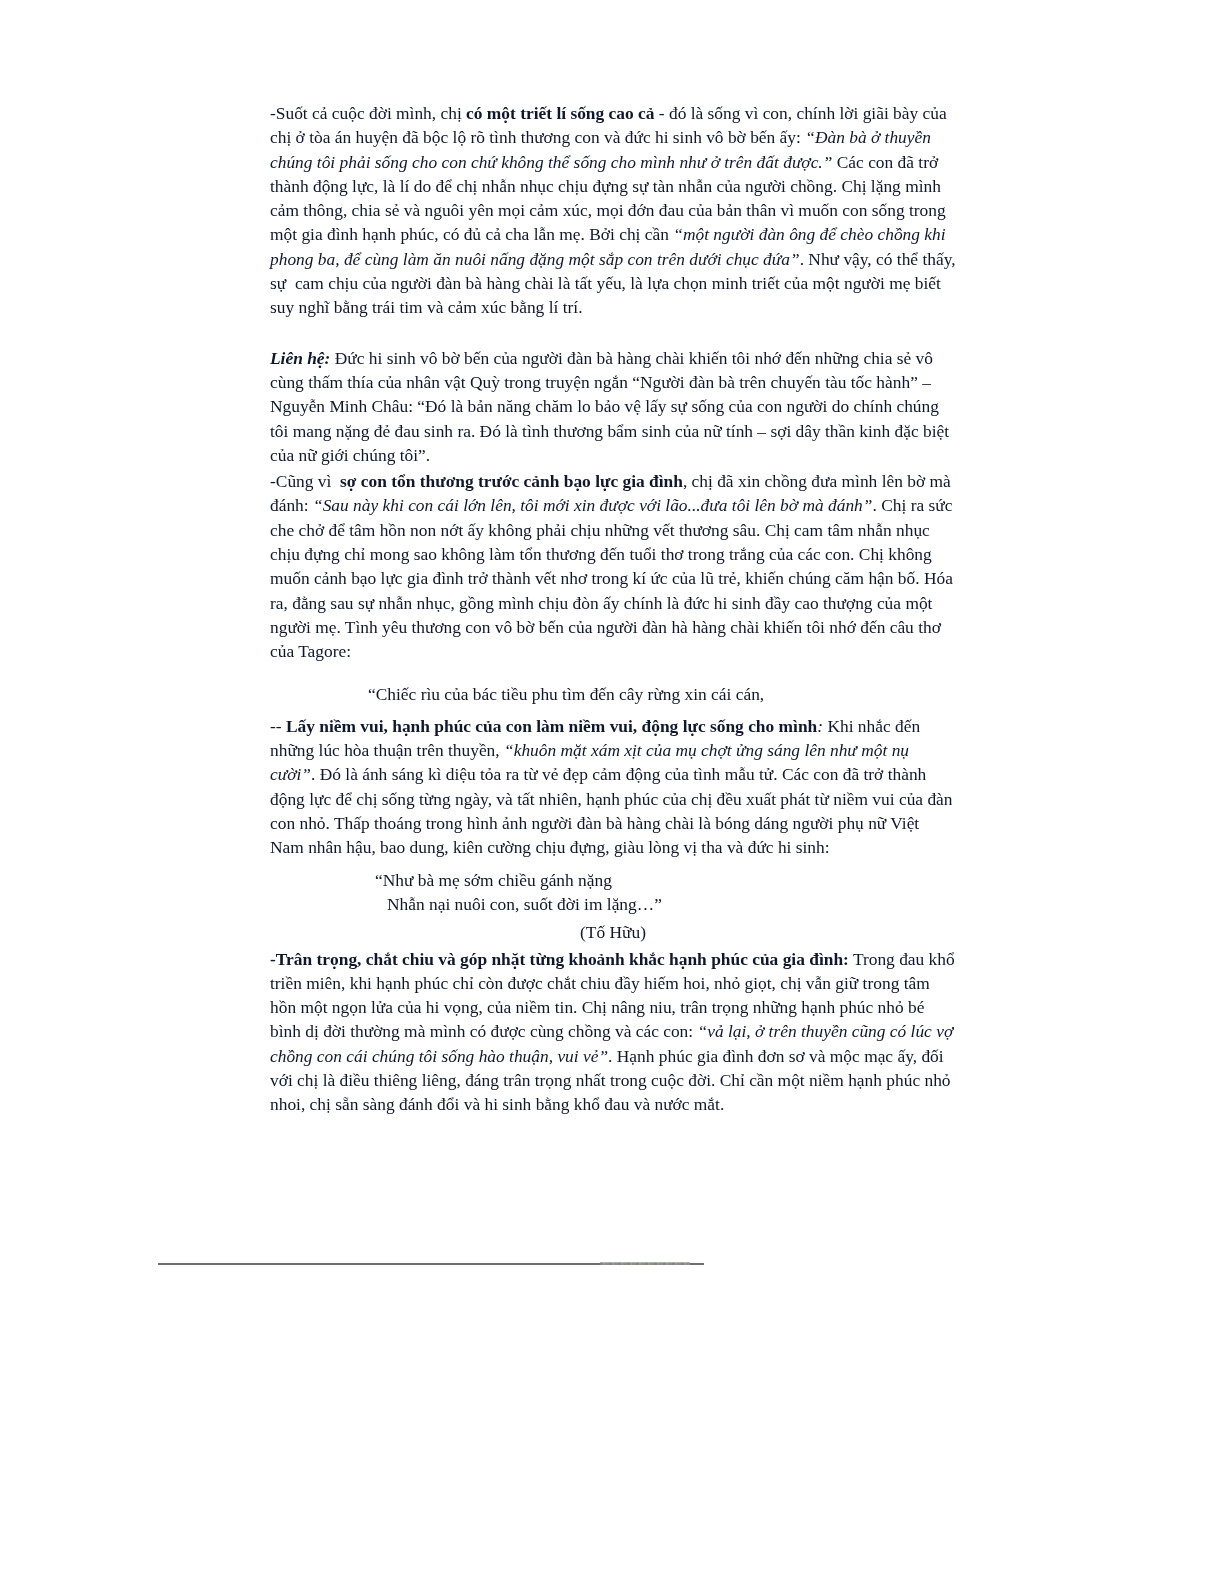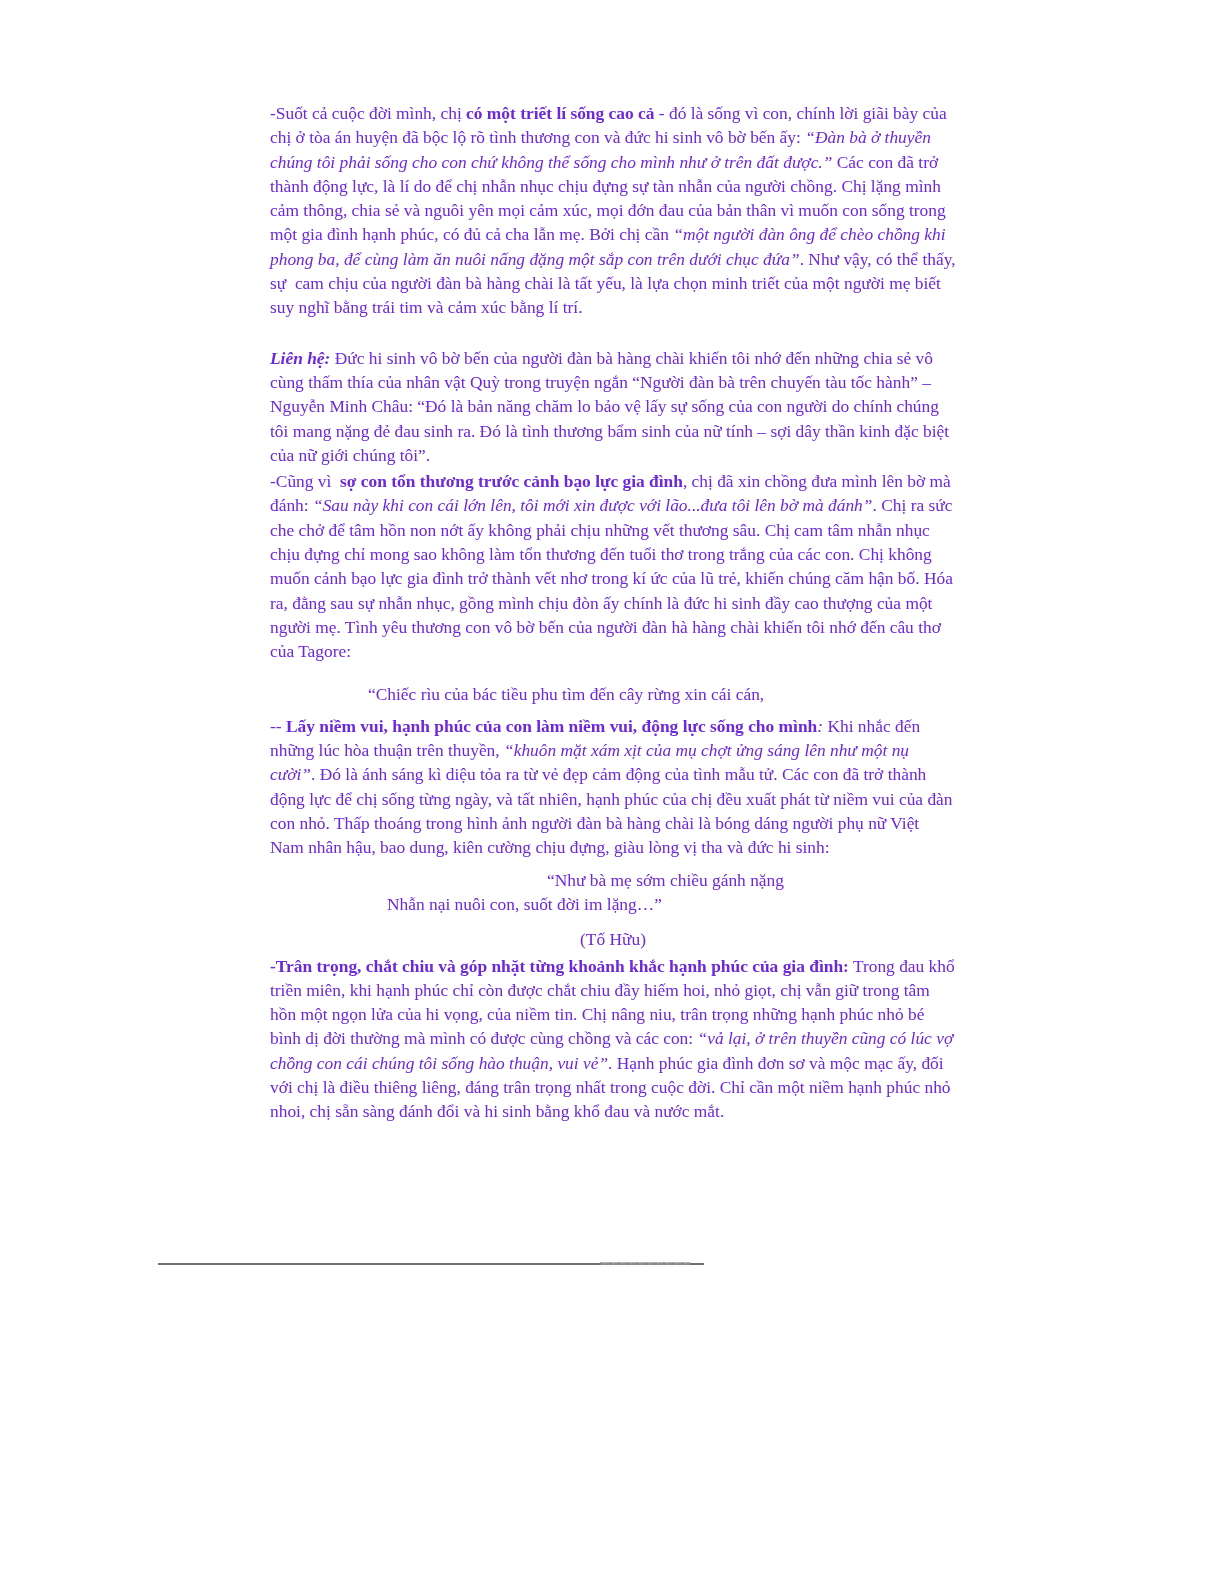--- a/index.html
+++ b/index.html
@@ -1,31 +1,31 @@
 <!DOCTYPE html>
 <html><head>
 <meta charset="utf-8">
 <style>
   html,body{margin:0;padding:0;background:#ffffff;}
   .page{position:relative;width:1225px;height:1585px;background:#ffffff;
-        font-family:"Liberation Serif","DejaVu Serif",serif;color:#6d28d9;overflow:hidden;}
+        font-family:"Liberation Serif","DejaVu Serif",serif;color:#0f172a;overflow:hidden;}
   .content{position:absolute;left:270px;top:101px;width:686px;
            font-size:17.4px;line-height:24.3px;text-align:left;}
   p{margin:0;padding:0;}
   .b{font-weight:bold;}
   .i{font-style:italic;}
   .bi{font-weight:bold;font-style:italic;}
   .p1{margin-bottom:26px;}
   .p2{margin-bottom:2px;}
   .p3{margin-bottom:18px;}
   .q1{padding-left:98px;margin-bottom:8px;}
   .q2{padding-left:108px;margin-bottom:14px;}
   .p4{margin-bottom:8px;}
-  .poem1{padding-left:105px;text-align:center;}
-  .poem2{padding-left:117px;margin-bottom:11px;}
+  .poem1{padding-left:105px;}
+  .poem2{padding-left:117px;margin-bottom:4px;}
   .attr{text-align:center;margin-bottom:2px;}
   .p5{margin-bottom:17px;}
   .footnote-sep{position:absolute;left:158px;top:1263px;width:546px;height:2px;background:#6e6e6e;}
   .footnote-artifact{position:absolute;left:600px;top:1262px;width:90px;height:3px;opacity:.75;
     background:repeating-linear-gradient(90deg,#8d8d8d 0 3px,#9aa7b5 3px 5px,#a39482 5px 7px,#8aa08d 7px 9px);}
 </style>
 </head>
 <body>
 
 <div class="page">

